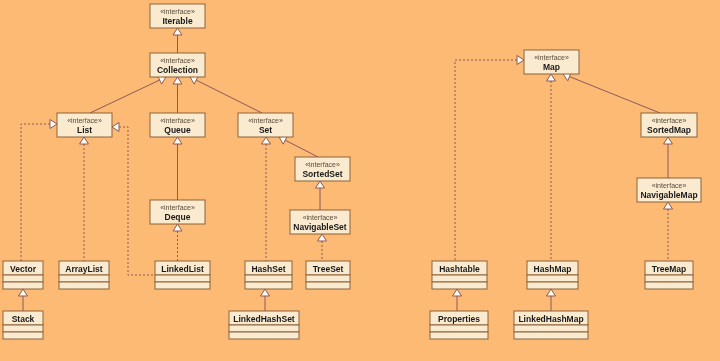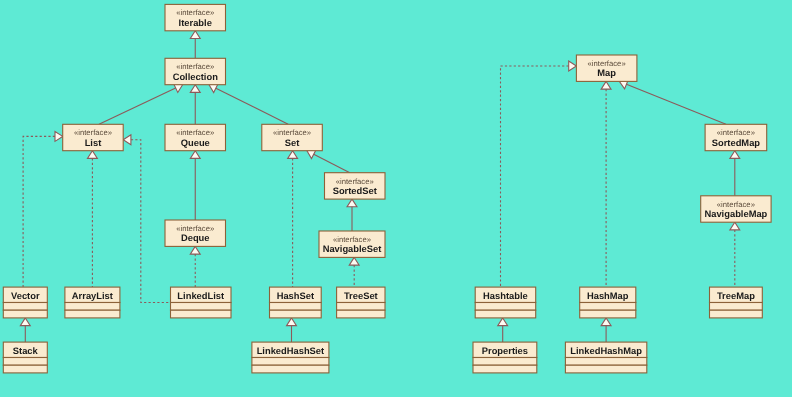--- a/index.html
+++ b/index.html
@@ -4,21 +4,21 @@
 <style>
   html, body {
     margin: 0;
     padding: 0;
     background: #ffffff;
   }
   #diagram-root {
     position: relative;
     width: 720px;
     height: 361px;
-    background: #5eead4;
+    background: #fdba74;
     font-family: "Liberation Sans", sans-serif;
     overflow: hidden;
   }
   svg#uml-canvas {
     position: absolute;
     top: 0;
     left: 0;
     width: 720px;
     height: 361px;
     display: block;

